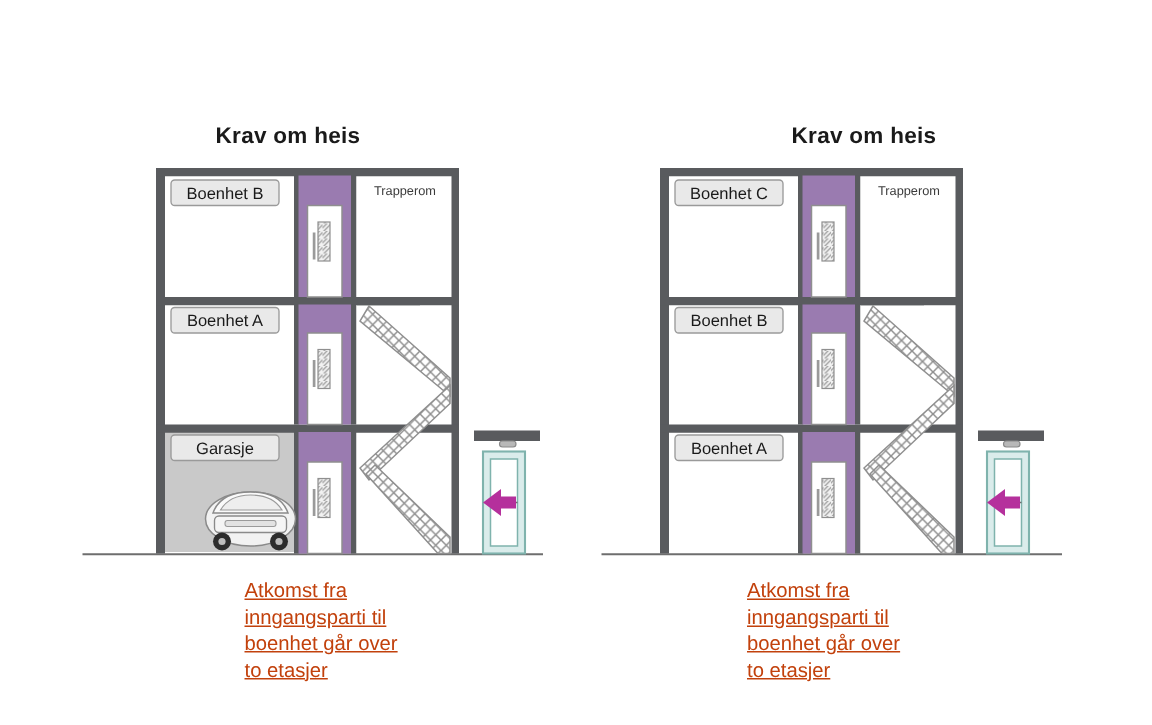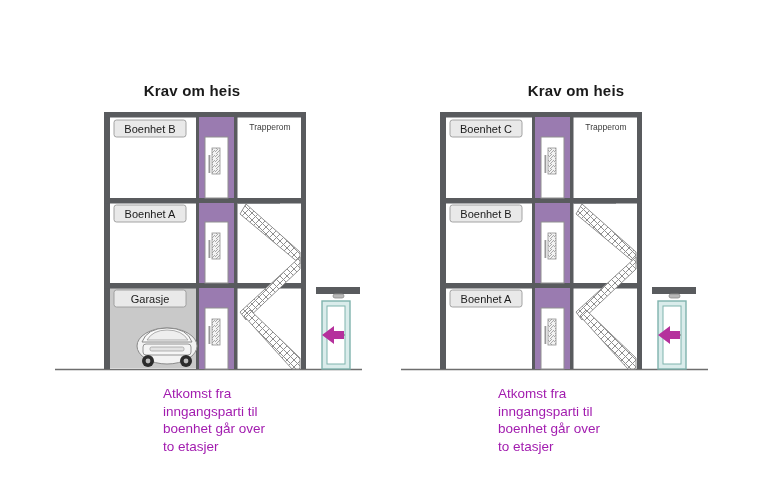--- a/index.html
+++ b/index.html
@@ -46,21 +46,22 @@
     position: absolute;
     left: 0; top: 0;
     width: 384px; height: 483px;
   }
 
   .caption {
     position: absolute;
     top: 361px;
     font-size: 13.5px;
     line-height: 17.5px;
-    color: #a21caf;
+    color: #c2410c;
+    text-decoration: underline;
   }
   #diagram-left .caption  { left: 163px; }
   #diagram-right .caption { left: 498px; }
   #diagram-right .caption { left: 114px; }
 </style>
 </head>
 <body>
 
 <div class="stage">
 

